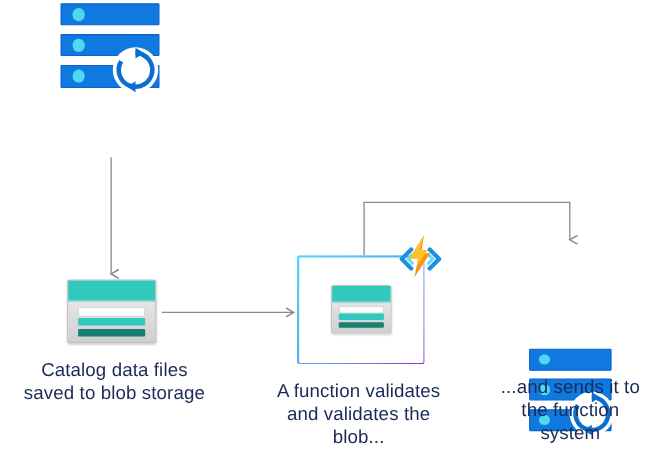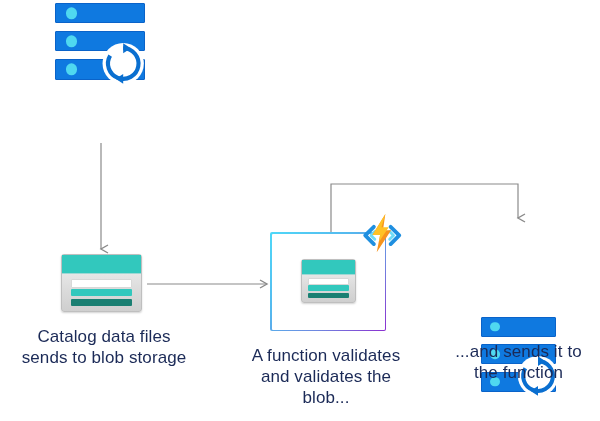--- a/index.html
+++ b/index.html
@@ -209,27 +209,28 @@
     <svg class="server-refresh" viewBox="0 0 48 48">
       <circle cx="24" cy="24" r="23" fill="#ffffff"></circle>
       <path d="M24,7 A17,17 0 1,1 9.5,15.2" fill="none" stroke="#0a6fd0" stroke-width="4.6" stroke-linecap="butt"></path>
       <path d="M24,1.5 L24,12.5 L32.5,7 Z" fill="#0a6fd0"></path>
       <path d="M24,46.5 L24,35.5 L15.5,41 Z" fill="#0a6fd0"></path>
     </svg>
   </div>
 
   <div class="caption" style="left:4px; top:326px; width:200px;">
     <span>Catalog data files</span>
-    <span>sends to blob storage</span>
+    <span>saved to blob storage</span>
   </div>
 
   <div class="caption" style="left:236px; top:345px; width:180px;">
     <span>A function validates</span>
     <span>and validates the</span>
     <span>blob...</span>
   </div>
 
   <div class="caption" style="left:446px; top:341px; width:145px;">
     <span>...and sends it to</span>
     <span>the function</span>
+    <span>system</span>
   </div>
 
 </div>
 
 </body></html>

